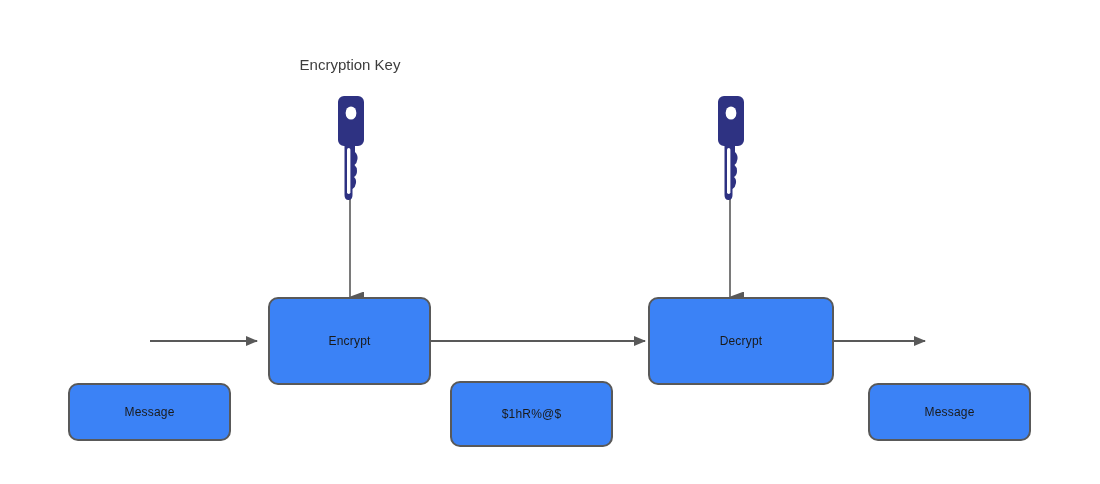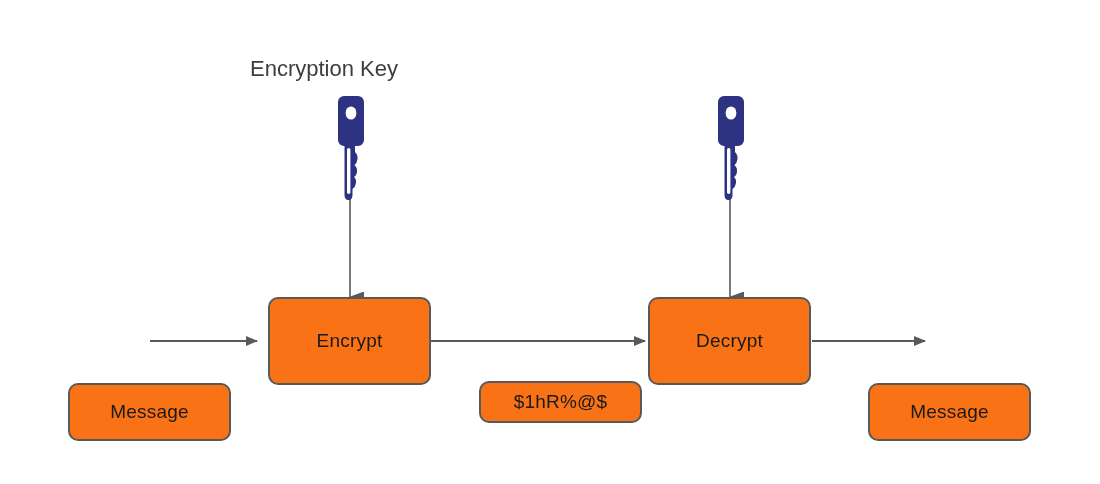--- a/index.html
+++ b/index.html
@@ -22,34 +22,34 @@
     left: 0;
     top: 0;
     width: 1100px;
     height: 484px;
   }
   .node-box {
     position: absolute;
     box-sizing: border-box;
     border: 2px solid #595959;
     border-radius: 10px;
-    background: #f97316;
+    background: #3b82f6;
     display: flex;
     align-items: center;
     justify-content: center;
     color: #1a1a1a;
-    font-size: 19px;
+    font-size: 12px;
     font-family: "Liberation Sans", sans-serif;
     letter-spacing: 0.2px;
   }
   .key-label {
     position: absolute;
-    text-align: left;
+    text-align: center;
     color: #3d3d3d;
-    font-size: 22px;
+    font-size: 15px;
     font-family: "Liberation Sans", sans-serif;
     white-space: nowrap;
   }
   .key-figure {
     position: absolute;
   }
 </style>
 </head>
 <body>
 
@@ -89,19 +89,19 @@
                Q18.5,104 14.5,104 Q10.5,104 10.5,99 L10.5,50 L10,50
                A6,6 0 0 1 4,44 Z" fill="#2e3282"></path>
       <ellipse cx="17" cy="17" rx="5.4" ry="6.6" fill="#ffffff"></ellipse>
       <rect x="13" y="52" width="3.4" height="46" rx="1.7" fill="#ffffff"></rect>
     </g>
   </svg>
 
   <div class="key-label" style="left:250px; top:56px; width:200px;">Encryption Key</div>
 
   <div class="node-box" style="left:268px; top:297px; width:163px; height:88px;">Encrypt</div>
-  <div class="node-box" style="left:648px; top:297px; width:163px; height:88px;">Decrypt</div>
+  <div class="node-box" style="left:648px; top:297px; width:186px; height:88px;">Decrypt</div>
 
   <div class="node-box" style="left:68px; top:383px; width:163px; height:58px;">Message</div>
-  <div class="node-box" style="left:479px; top:381px; width:163px; height:42px;">$1hR%@$</div>
+  <div class="node-box" style="left:450px; top:381px; width:163px; height:66px;">$1hR%@$</div>
   <div class="node-box" style="left:868px; top:383px; width:163px; height:58px;">Message</div>
 
 </div>
 
 </body></html>

